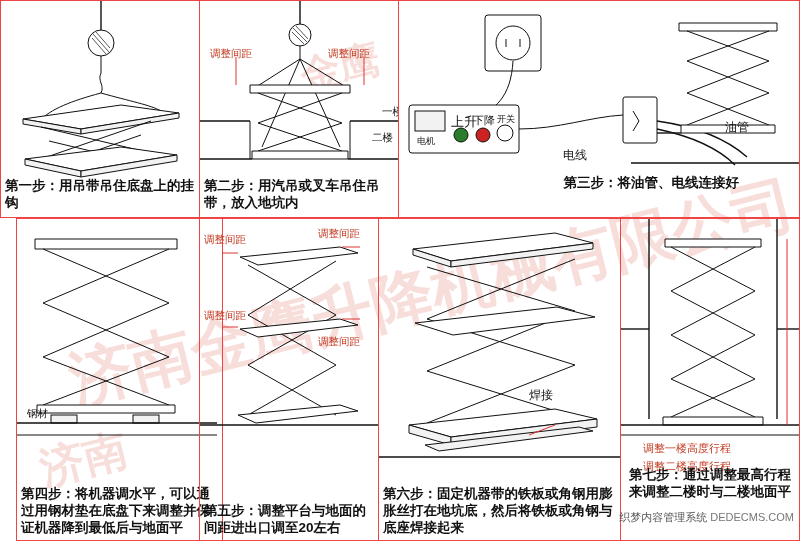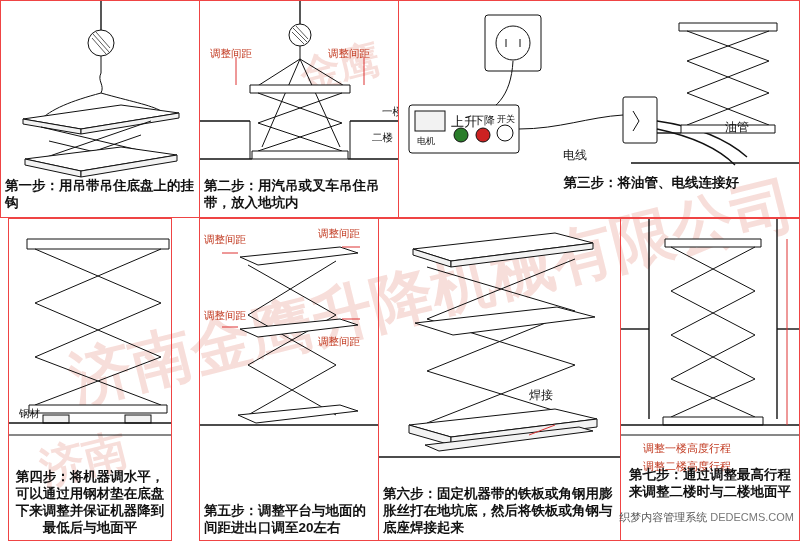--- a/index.html
+++ b/index.html
@@ -17,21 +17,21 @@
   .row{position:absolute;left:0;width:800px;}
   .row1{top:0;height:218px;}
   .row2{top:218px;height:323px;}
   .panel{position:absolute;top:0;box-sizing:border-box;border:1px solid #ef4444;background:transparent;overflow:hidden;}
   .row1 .panel{height:218px;}
   .row2 .panel{height:323px;}
 
   .p1{left:0;width:200px;}
   .p2{left:199px;width:200px;}
   .p3{left:398px;width:402px;padding-left:8px;}
-  .p4{left:8px;width:164px;text-align:center;}
+  .p4{left:16px;width:207px;}
   .p5{left:199px;width:180px;}
   .p6{left:378px;width:243px;}
   .p7{left:620px;width:180px;}
 
   .caption{position:absolute;left:4px;right:4px;font-size:13.5px;line-height:17px;font-weight:bold;color:#111;}
   .p1 .caption{bottom:6px;}
   .p2 .caption{bottom:6px;}
   .p3 .caption{bottom:26px;left:60px;right:60px;text-align:right;}
   .p4 .caption{bottom:4px;}
   .p5 .caption{bottom:4px;}

